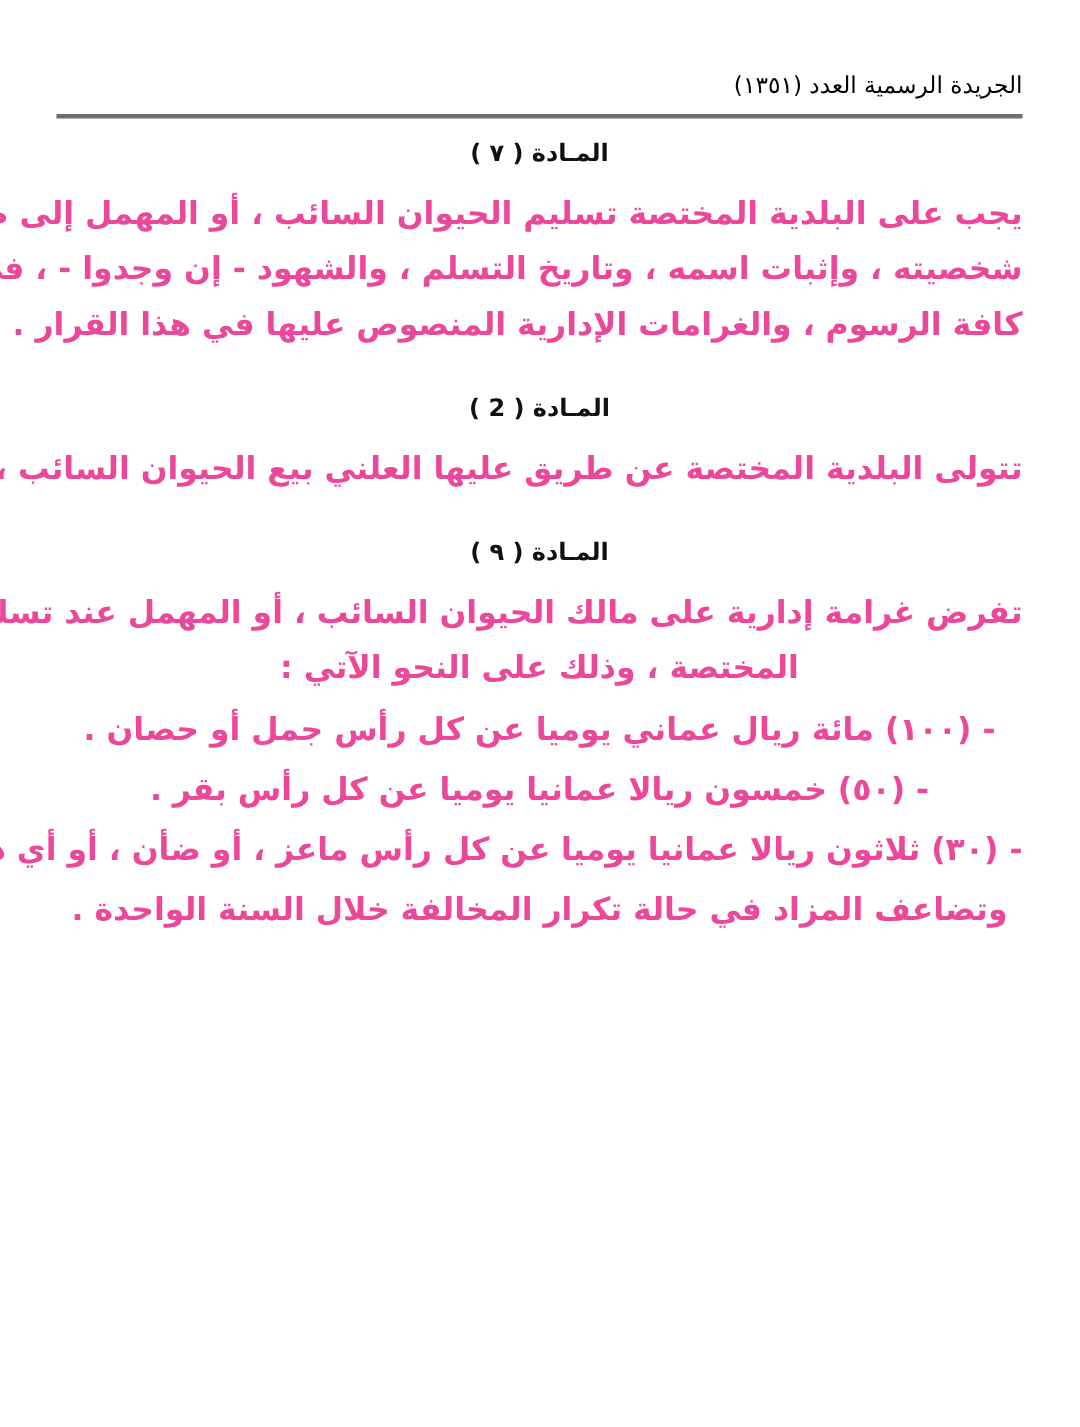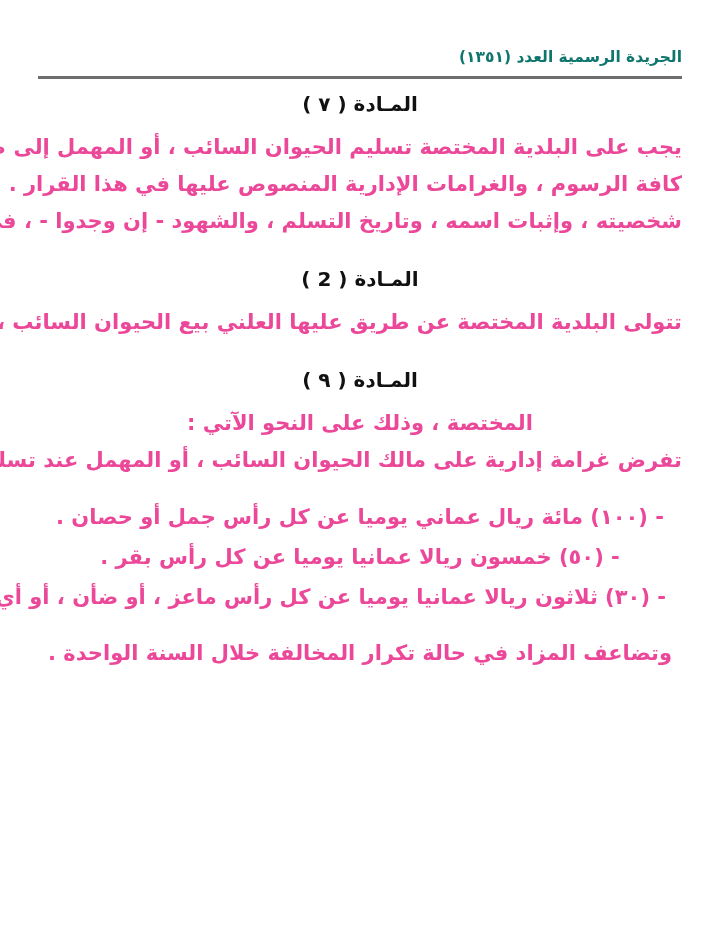--- a/index.html
+++ b/index.html
@@ -28,23 +28,23 @@
     position: absolute;
     top: 48px;
     right: 38px;
     left: 38px;
     height: 34px;
   }
   .page-header-text {
     direction: rtl;
     text-align: right;
     font-size: 15.5px;
-    font-weight: 700;
+    font-weight: 400;
     letter-spacing: 0;
-    color: #0f766e;
+    color: #000000;
     line-height: 1.2;
     white-space: nowrap;
   }
   .header-rule {
     position: absolute;
     left: 0;
     right: 0;
     top: 28px;
     height: 2.5px;
     background: #6e6e6e;
@@ -54,21 +54,21 @@
   .content {
     position: absolute;
     top: 92px;
     right: 38px;
     left: 38px;
     direction: rtl;
   }
 
   .article-heading {
     text-align: center;
-    font-size: 20px;
+    font-size: 16px;
     font-weight: 700;
     color: #111111;
     margin: 0;
     padding: 0;
     line-height: 1.25;
     letter-spacing: 0.5px;
   }
 
   .article-body {
     margin: 0;
@@ -110,24 +110,24 @@
   <div class="content">
 
     <section>
       <div class="article-heading">المـادة ( ٧ )</div>
       <div class="gap-heading-body"></div>
       <div class="article-body">
         <div class="line-slot">
           <div class="body-line justify">يجب على البلدية المختصة تسليم الحيوان السائب ، أو المهمل إلى صاحبه بعد التأكد من</div>
         </div>
         <div class="line-slot">
-          <div class="body-line center">كافة الرسوم ، والغرامات الإدارية المنصوص عليها في هذا القرار .</div>
+          <div class="body-line justify">شخصيته ، وإثبات اسمه ، وتاريخ التسلم ، والشهود - إن وجدوا - ، في السجل ، وبعد سداد</div>
         </div>
         <div class="line-slot">
-          <div class="body-line justify">شخصيته ، وإثبات اسمه ، وتاريخ التسلم ، والشهود - إن وجدوا - ، في السجل ، وبعد سداد</div>
+          <div class="body-line center">كافة الرسوم ، والغرامات الإدارية المنصوص عليها في هذا القرار .</div>
         </div>
       </div>
     </section>
 
     <div class="gap-section"></div>
 
     <section>
       <div class="article-heading">المـادة ( 2 )</div>
       <div class="gap-heading-body"></div>
       <div class="article-body">
@@ -137,29 +137,29 @@
       </div>
     </section>
 
     <div class="gap-section"></div>
 
     <section>
       <div class="article-heading">المـادة ( ٩ )</div>
       <div class="gap-heading-body"></div>
       <div class="article-body">
         <div class="line-slot">
-          <div class="body-line center">المختصة ، وذلك على النحو الآتي :</div>
+          <div class="body-line justify">تفرض غرامة إدارية على مالك الحيوان السائب ، أو المهمل عند تسلمه من قبل البلدية</div>
         </div>
         <div class="line-slot">
-          <div class="body-line justify">تفرض غرامة إدارية على مالك الحيوان السائب ، أو المهمل عند تسلمه من قبل البلدية</div>
+          <div class="body-line center">المختصة ، وذلك على النحو الآتي :</div>
         </div>
 
         <div class="gap-list"></div>
 
-        <ul style="list-style:none;margin:16px;padding:0;">
+        <ul style="list-style:none;margin:0;padding:0;">
           <li class="list-slot">
             <div class="body-line center">- (١٠٠) مائة ريال عماني يوميا عن كل رأس جمل أو حصان .</div>
           </li>
           <li class="list-slot">
             <div class="body-line center">- (٥٠) خمسون ريالا عمانيا يوميا عن كل رأس بقر .</div>
           </li>
           <li class="list-slot">
             <div class="body-line center">- (٣٠) ثلاثون ريالا عمانيا يوميا عن كل رأس ماعز ، أو ضأن ، أو أي دابة أخرى .</div>
           </li>
         </ul>

